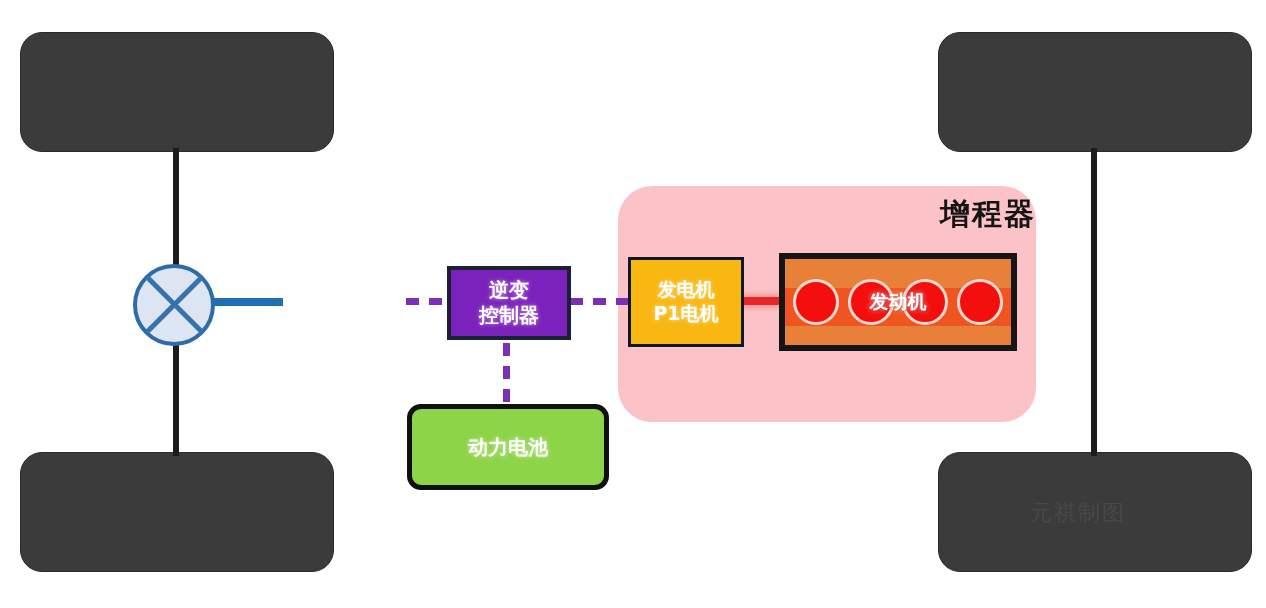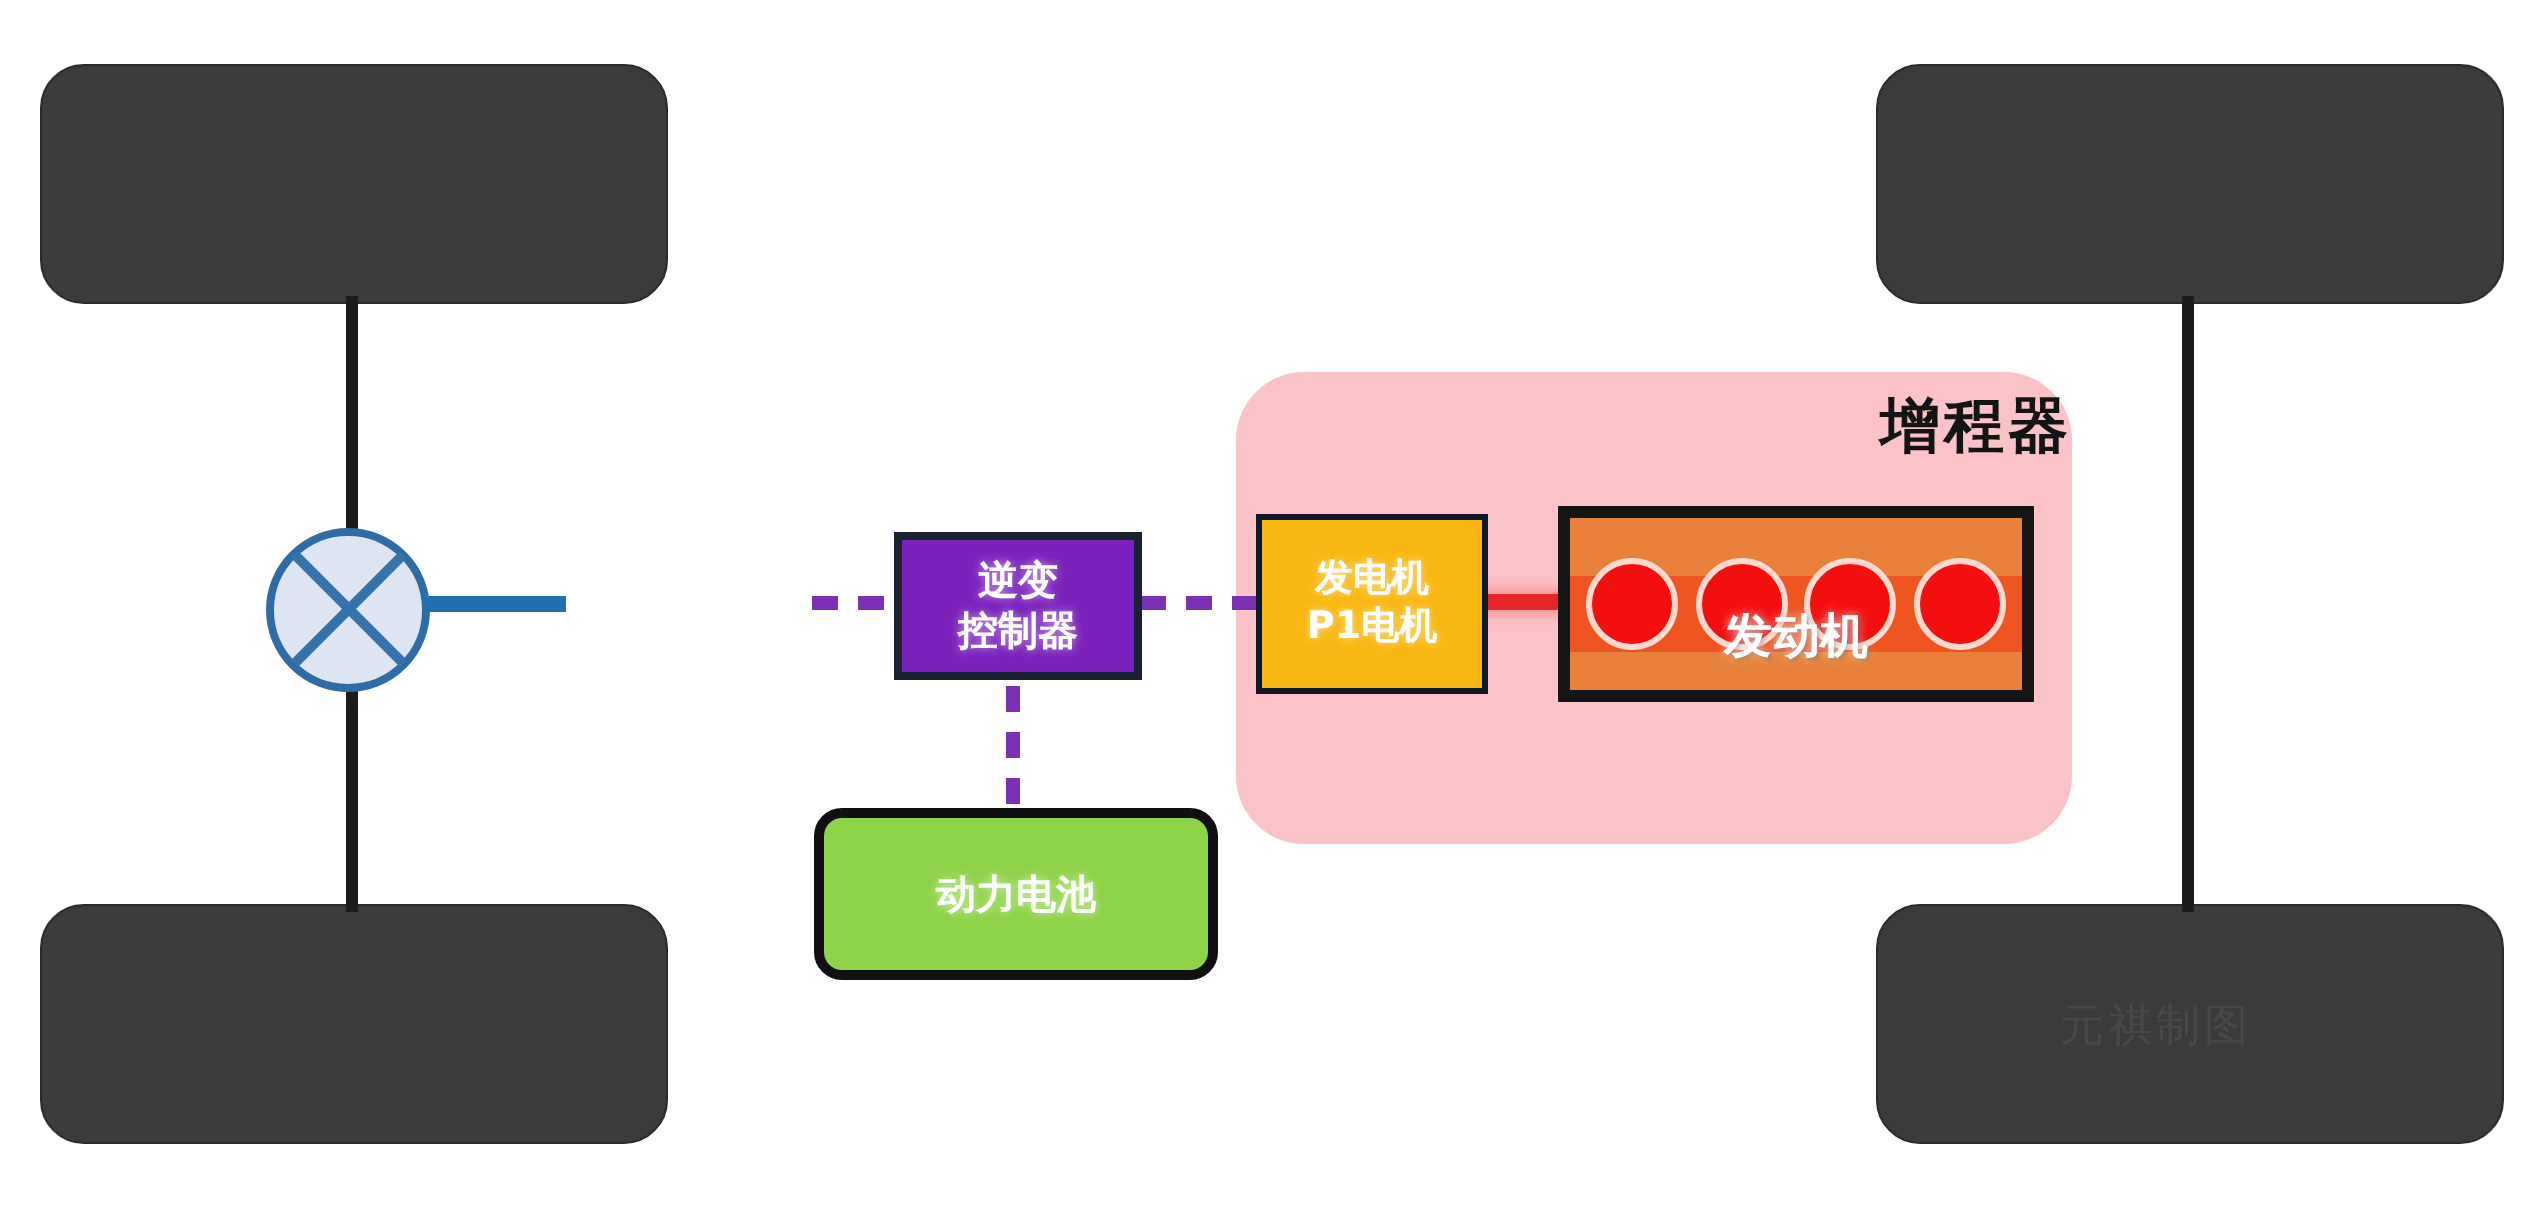--- a/index.html
+++ b/index.html
@@ -207,24 +207,23 @@
   .engine-label {
     position: absolute;
     left: 0;
     top: 0;
     width: 100%;
     height: 100%;
     display: flex;
     align-items: center;
     justify-content: center;
     color: #ffffff;
-    font-size: 24px;
+    font-size: 19px;
     font-weight: bold;
     text-shadow: 0 0 5px rgba(255,255,255,0.75), 1px 1px 2px rgba(0,0,0,0.35);
-    margin-top: 16px;
   }
 
   
   .watermark {
     position: absolute;
     left: 1030px;
     top: 498px;
     font-size: 22px;
     color: #4b4b4b;
     opacity: 0.85;

